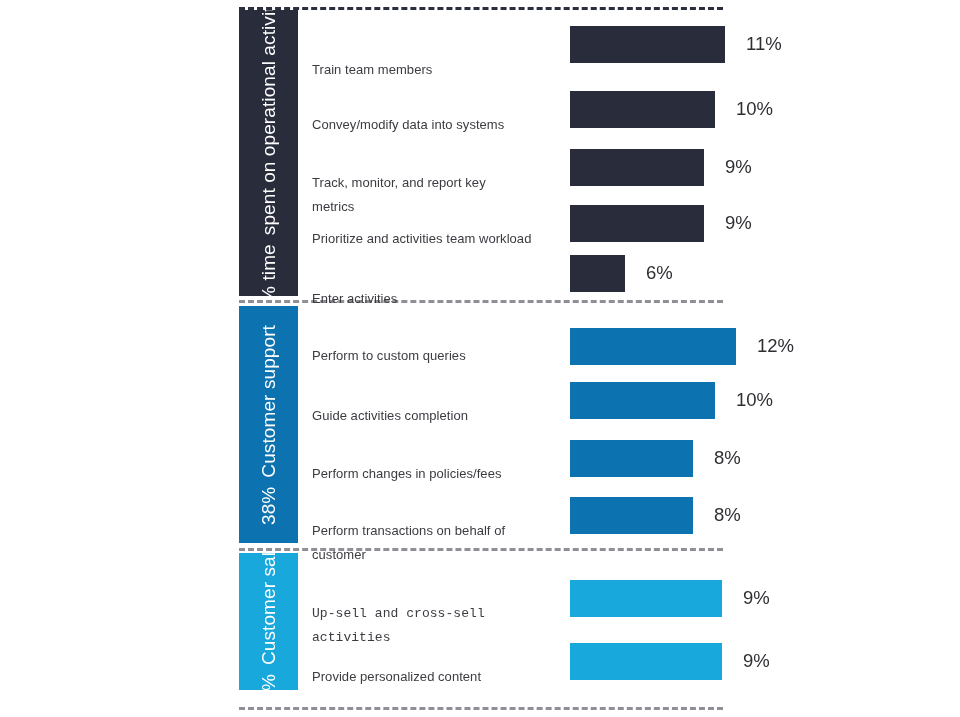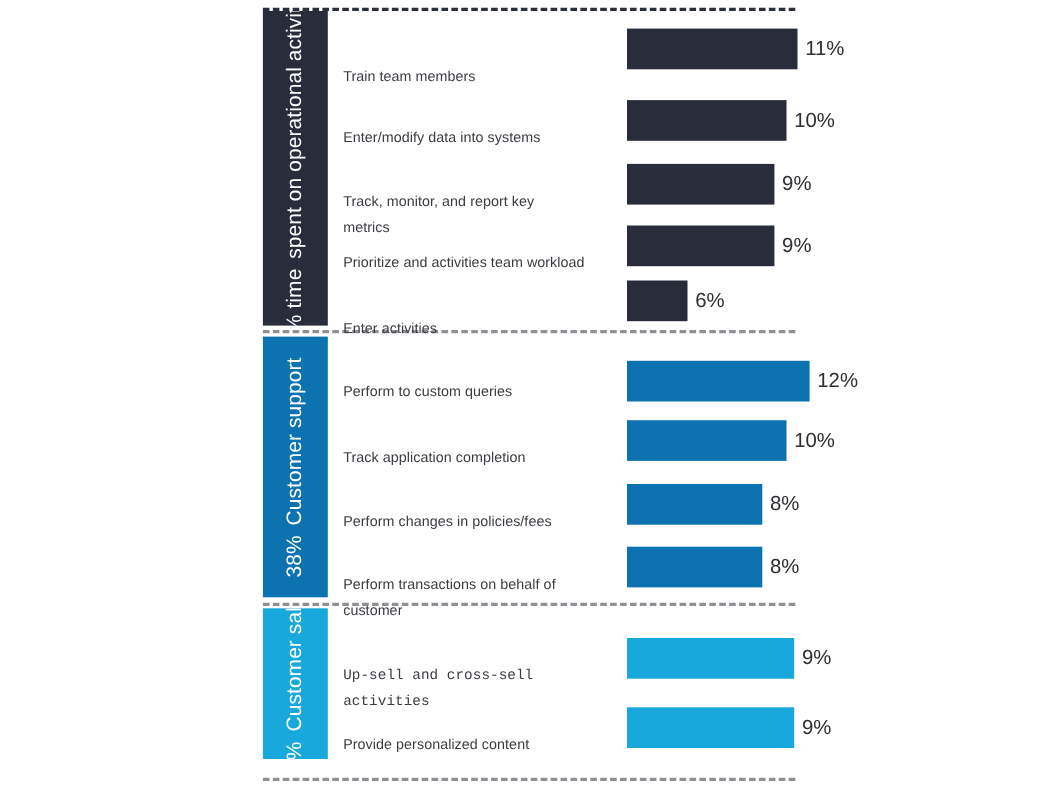--- a/index.html
+++ b/index.html
@@ -98,21 +98,21 @@
     line-height: 24px;
     letter-spacing: 0.05px;
     margin-top: 32px;
   }
   .bar-wrap {
     position: absolute;
     left: 272px;
     top: 0;
     display: flex;
     align-items: center;
-    gap: 7px;
+    gap: 21px;
   }
   .bar {
     height: 37px;
     display: block;
   }
   .bar-value {
     color: #2e2e33;
     font-size: 18.5px;
     line-height: 1;
     white-space: nowrap;
@@ -141,21 +141,21 @@
 
       <div class="row" style="top:16px;">
         <div class="row-label">Train team members</div>
         <div class="bar-wrap">
           <span class="bar" style="width:155px; background:#292c3b;"></span>
           <span class="bar-value">11%</span>
         </div>
       </div>
 
       <div class="row" style="top:71px;">
-        <div class="row-label">Enter/modify data into systems</div>
+        <div class="row-label">Convey/modify data into systems</div>
         <div class="bar-wrap" style="top:10px;">
           <span class="bar" style="width:145px; background:#292c3b;"></span>
           <span class="bar-value">10%</span>
         </div>
       </div>
 
       <div class="row" style="top:129px;">
         <div class="row-label">Track, monitor, and report key metrics</div>
         <div class="bar-wrap" style="top:10px;">
           <span class="bar" style="width:134px; background:#292c3b;"></span>
@@ -195,21 +195,21 @@
 
       <div class="row" style="top:6px;">
         <div class="row-label">Perform to custom queries</div>
         <div class="bar-wrap" style="top:16px;">
           <span class="bar" style="width:166px; background:#0c72b0;"></span>
           <span class="bar-value">12%</span>
         </div>
       </div>
 
       <div class="row" style="top:66px;">
-        <div class="row-label">Track application completion</div>
+        <div class="row-label">Guide activities completion</div>
         <div class="bar-wrap" style="top:10px;">
           <span class="bar" style="width:145px; background:#0c72b0;"></span>
           <span class="bar-value">10%</span>
         </div>
       </div>
 
       <div class="row" style="top:124px;">
         <div class="row-label">Perform changes in policies/fees</div>
         <div class="bar-wrap" style="top:10px;">
           <span class="bar" style="width:123px; background:#0c72b0;"></span>

